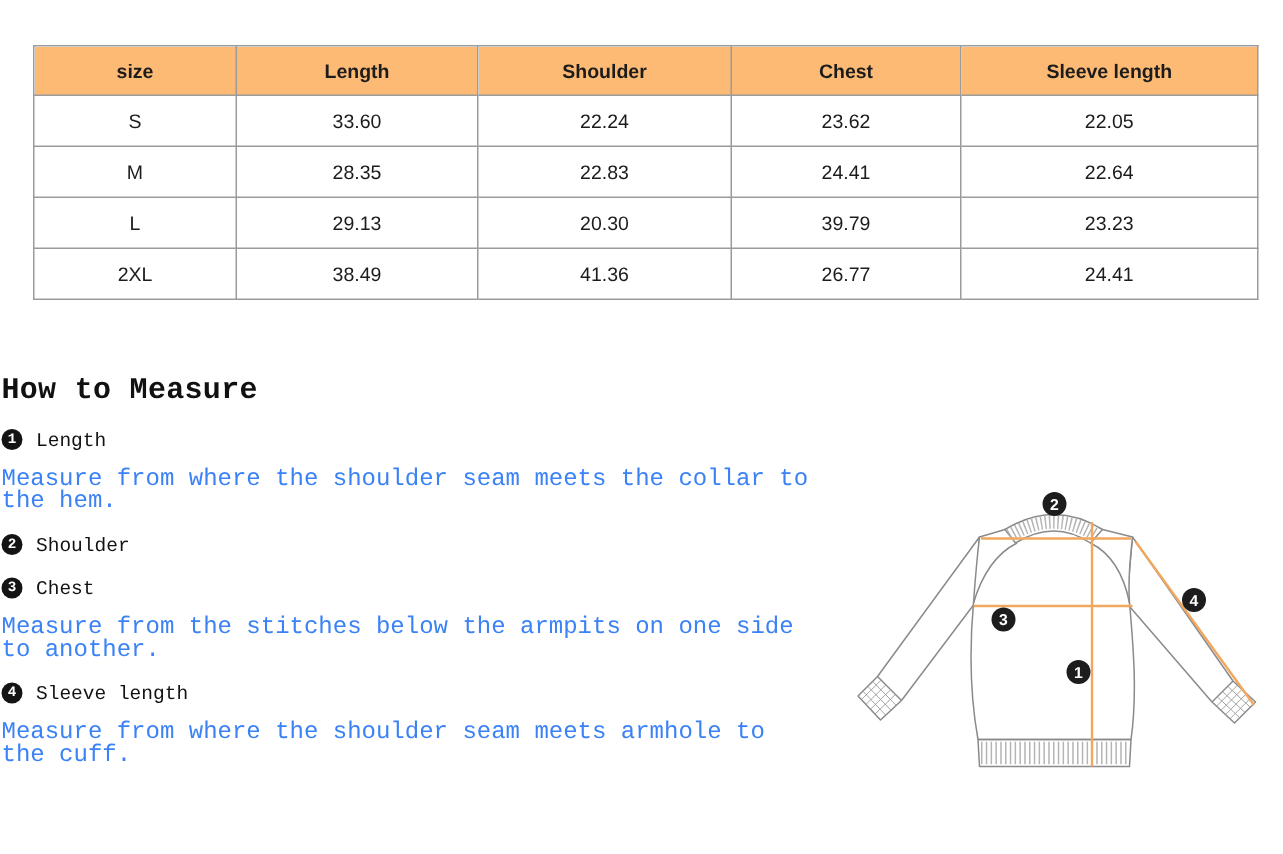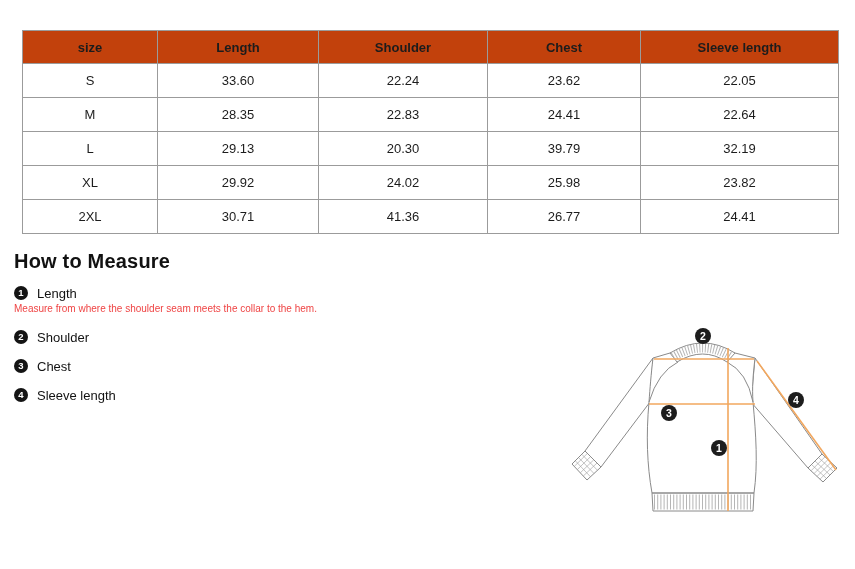--- a/index.html
+++ b/index.html
@@ -6,34 +6,34 @@
   html,body { width:855px; height:569px; background:#ffffff;
               font-family:"Liberation Sans", sans-serif; position:relative; overflow:hidden; }
 
   
   .table-wrap { position:absolute; left:22px; top:30px; }
   table.size-table { border-collapse:collapse; table-layout:fixed; width:816px;
                      border:1px solid #7a7a7a; }
   .size-table th, .size-table td {
       border:1px solid #9b9b9b; text-align:center; vertical-align:middle;
       font-size:13px; color:#1c1c1c; overflow:hidden; white-space:nowrap; }
-  .size-table thead th { background:#c2410c; font-weight:bold; height:33px; }
+  .size-table thead th { background:#fdba74; font-weight:bold; height:33px; }
   .size-table tbody td { background:#ffffff; font-weight:normal; height:34px; }
 
   
-  .measure-section { position:absolute; left:14px; top:250px; width:545px; }
+  .measure-section { position:absolute; left:1px; top:250px; width:545px;font-family:Liberation Mono, monospace; }
   .measure-title { font-size:20px; font-weight:bold; color:#111; line-height:22px;
                    letter-spacing:.2px; }
   .m-item { margin-top:13px; }
   .m-label-row { display:flex; align-items:center; gap:9px; height:16px; }
   .m-badge { width:14px; height:14px; border-radius:50%; background:#141414; color:#fff;
              font-size:9.5px; font-weight:bold; line-height:14px; text-align:center;
              flex:0 0 14px; }
   .m-label { font-size:13px; color:#121212; font-weight:500; }
-  .m-desc { font-size:10px; line-height:15px; color:#ef4444; }
+  .m-desc { margin-top:11px; font-size:16px; line-height:15px; color:#3b82f6; }
 
   
   .diagram-wrap { position:absolute; left:560px; top:320px; width:295px; height:249px; }
   .sw-line { stroke:#8a8a8a; stroke-width:1; fill:none; stroke-linejoin:round; }
   .sw-fill { fill:#ffffff; stroke:#8a8a8a; stroke-width:1; stroke-linejoin:round; }
   .rib { stroke:#b5b5b5; fill:none; }
   .hatch { stroke:#9a9a9a; stroke-width:.6; }
   .measure-line { stroke:#F2A75E; stroke-width:1.6; fill:none; }
   .marker-circle { fill:#1d1d1d; }
   .marker-num { fill:#ffffff; font-size:10.5px; font-weight:bold;
@@ -73,32 +73,25 @@
         <td>28.35</td>
         <td>22.83</td>
         <td>24.41</td>
         <td>22.64</td>
       </tr>
       <tr>
         <td>L</td>
         <td>29.13</td>
         <td>20.30</td>
         <td>39.79</td>
-        <td>32.19</td>
-      </tr>
-      <tr>
-        <td>XL</td>
-        <td>29.92</td>
-        <td>24.02</td>
-        <td>25.98</td>
-        <td>23.82</td>
+        <td>23.23</td>
       </tr>
       <tr>
         <td>2XL</td>
-        <td>30.71</td>
+        <td>38.49</td>
         <td>41.36</td>
         <td>26.77</td>
         <td>24.41</td>
       </tr>
     </tbody>
   </table>
 </div>
 
 <div class="measure-section">
   <div class="measure-title">How to Measure</div>
@@ -116,27 +109,29 @@
       <span class="m-badge">2</span>
       <span class="m-label">Shoulder</span>
     </div>
   </div>
 
   <div class="m-item">
     <div class="m-label-row">
       <span class="m-badge">3</span>
       <span class="m-label">Chest</span>
     </div>
+    <div class="m-desc">Measure from the stitches below the armpits on one side to another.</div>
   </div>
 
   <div class="m-item">
     <div class="m-label-row">
       <span class="m-badge">4</span>
       <span class="m-label">Sleeve length</span>
     </div>
+    <div class="m-desc">Measure from where the shoulder seam meets armhole to the cuff.</div>
   </div>
 </div>
 
 <div class="diagram-wrap">
 <svg width="295" height="249" viewBox="0 0 295 249" xmlns="http://www.w3.org/2000/svg">
 
   <path class="sw-fill" d="M93,38 L25,131 L12,144 L27,160 L41,147 L90,82 Z"></path>
   <line class="sw-line" x1="25" y1="131" x2="41" y2="147"></line>
   <g class="hatch">
     <line x1="27.4" y1="133.4" x2="14.3" y2="146.4"></line>

